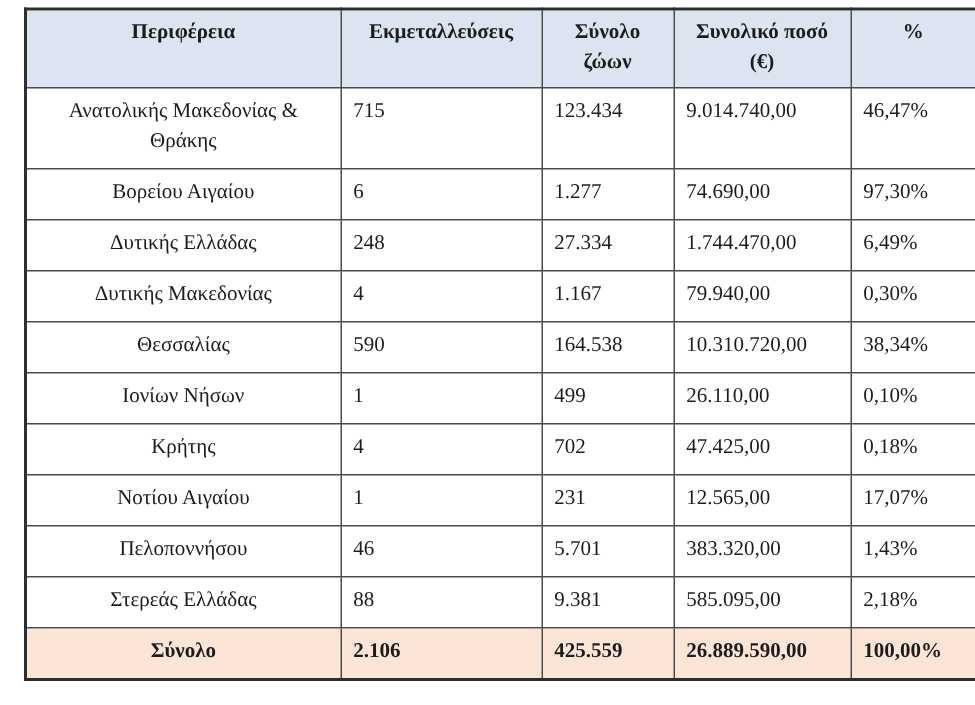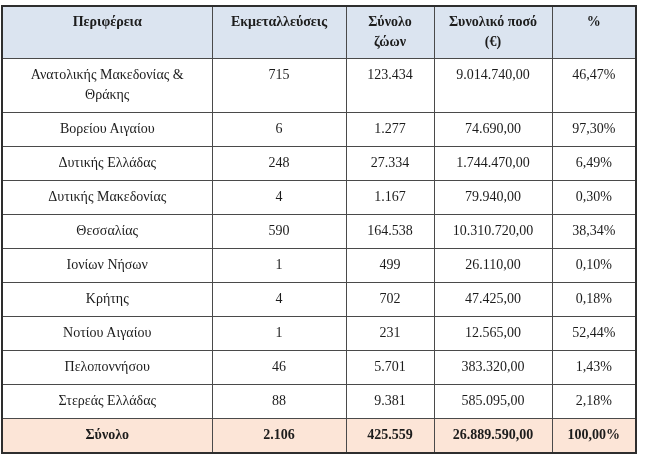--- a/index.html
+++ b/index.html
@@ -8,21 +8,21 @@
     background: #ffffff;
     width: 650px;
     height: 470px;
     font-family: "Liberation Serif", "DejaVu Serif", serif;
     color: #1c1c1c;
   }
   .page {
     width: 650px;
     height: 470px;
     box-sizing: border-box;
-    padding: 5px 1px;
+    padding: 5px 16px;
     border-radius: 16px;
   }
   table.data-table {
     border-collapse: collapse;
     table-layout: fixed;
     width: 634px;
     border: 2px solid #2e2e2e;
   }
   col.c1 { width: 210px; }
   col.c2 { width: 134px; }
@@ -47,21 +47,21 @@
     padding: 6px 8px 7px 8px;
     line-height: 20px;
     background: #ffffff;
   }
   td.region {
     text-align: center;
     padding-left: 6px;
     padding-right: 6px;
   }
   td.num {
-    text-align: center;
+    text-align: left;
   }
   tr.total-row td {
     background: #fce5d7;
     font-weight: bold;
   }
 </style>
 </head>
 <body>
 
 <div class="page">
@@ -145,21 +145,21 @@
         <td class="num">4</td>
         <td class="num">702</td>
         <td class="num">47.425,00</td>
         <td class="num">0,18%</td>
       </tr>
       <tr>
         <td class="region">Νοτίου Αιγαίου</td>
         <td class="num">1</td>
         <td class="num">231</td>
         <td class="num">12.565,00</td>
-        <td class="num">52,44%</td>
+        <td class="num">17,07%</td>
       </tr>
       <tr>
         <td class="region">Πελοποννήσου</td>
         <td class="num">46</td>
         <td class="num">5.701</td>
         <td class="num">383.320,00</td>
         <td class="num">1,43%</td>
       </tr>
       <tr>
         <td class="region">Στερεάς Ελλάδας</td>

